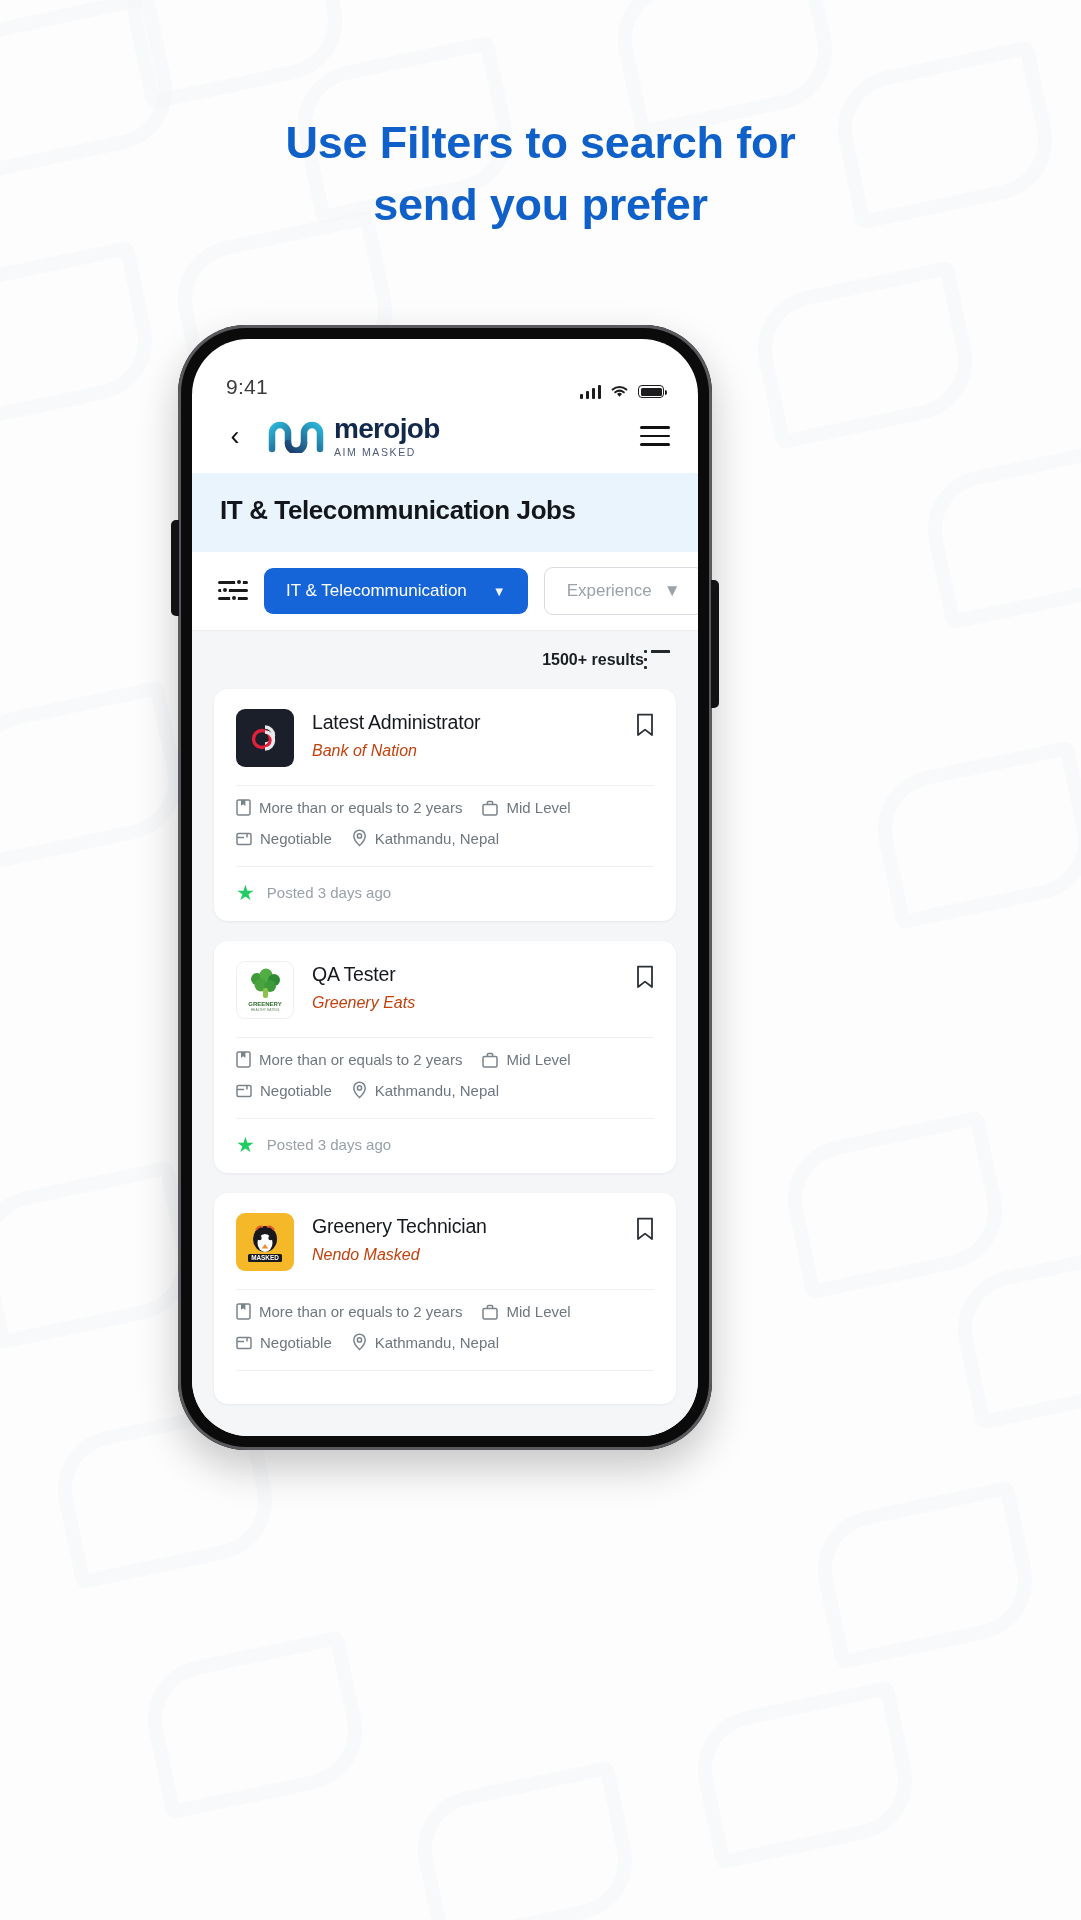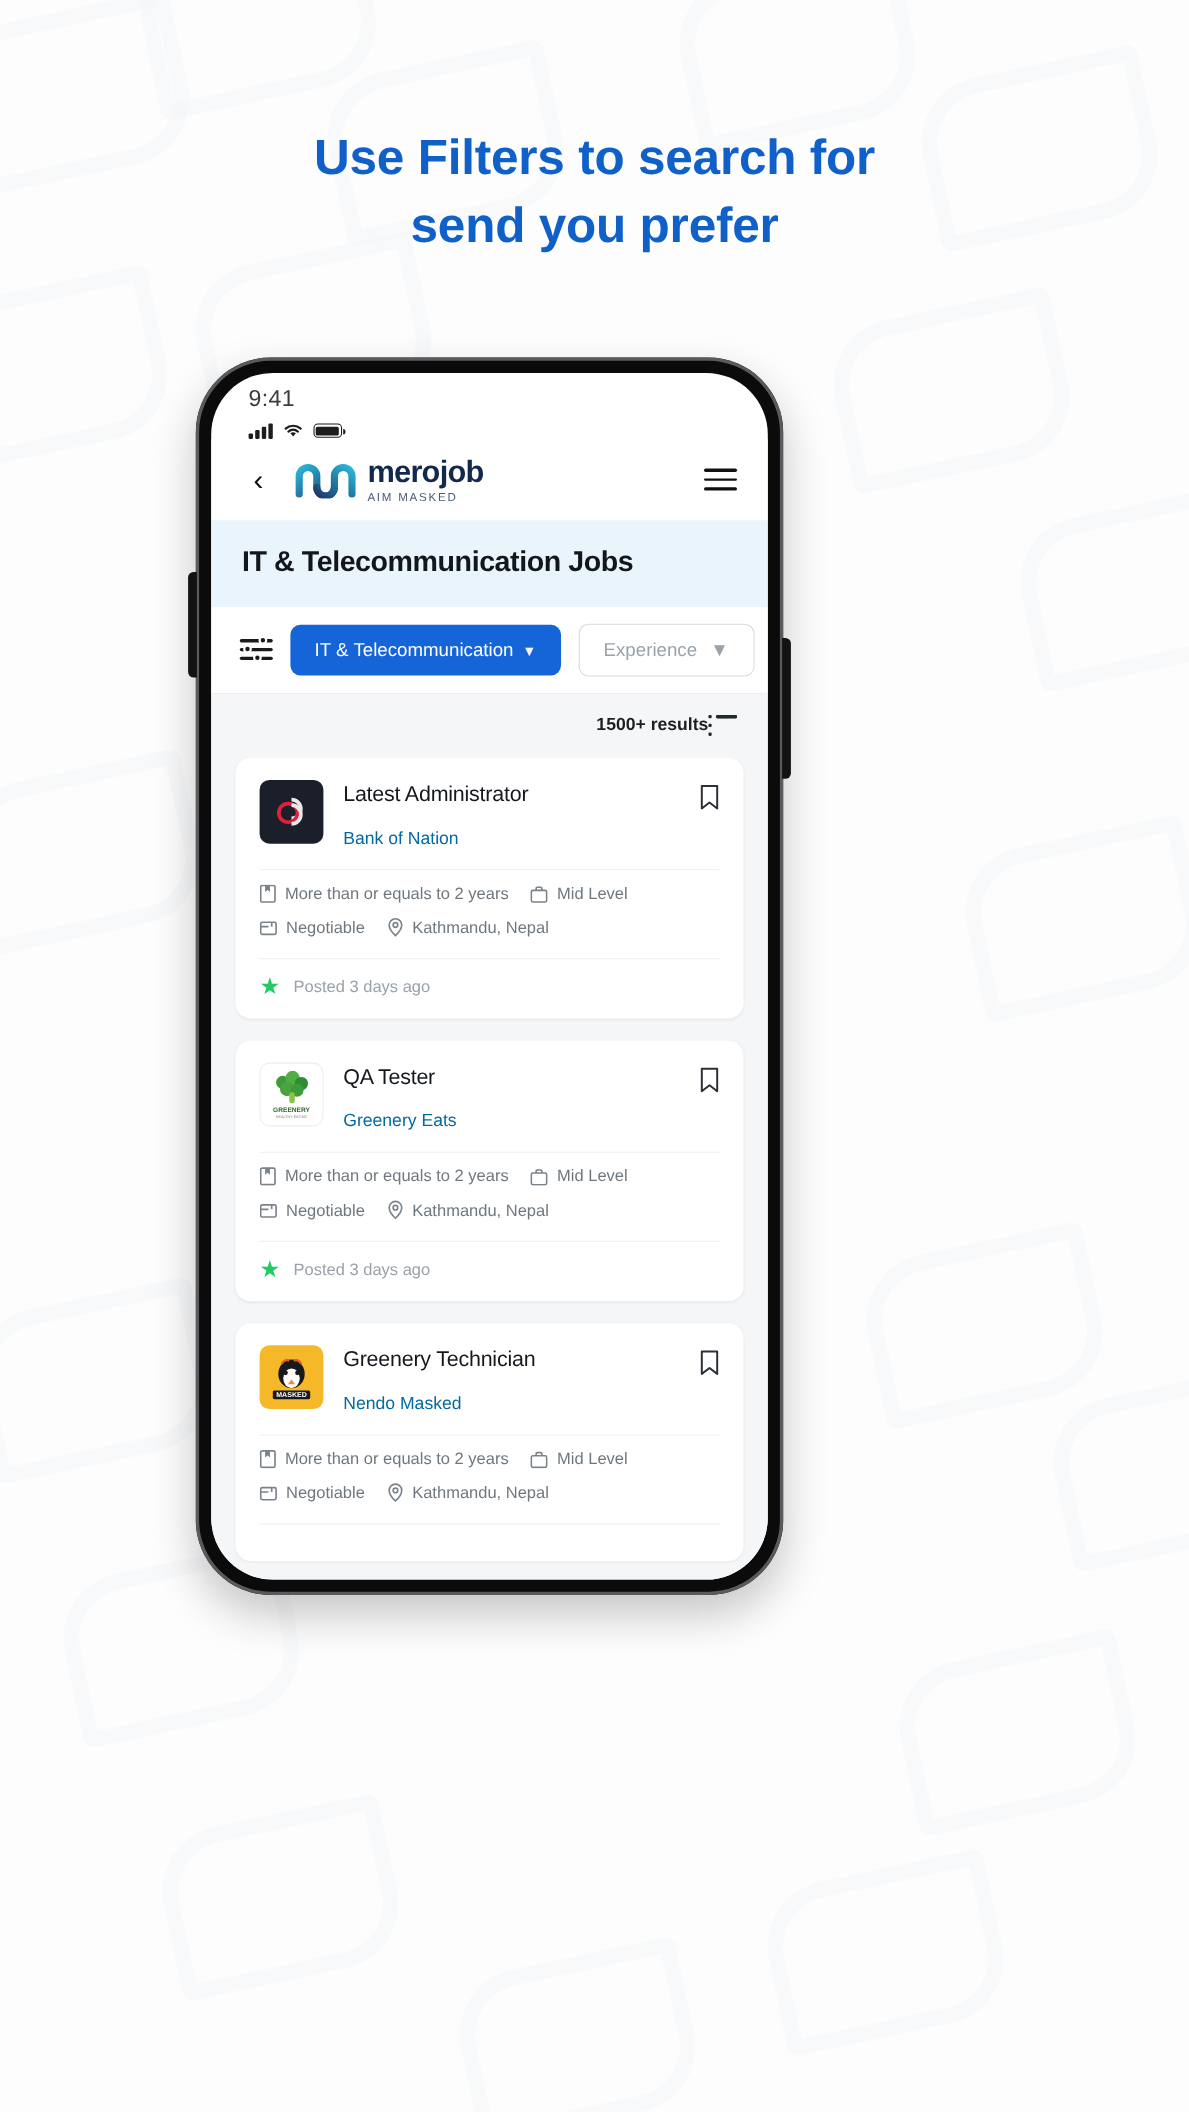--- a/index.html
+++ b/index.html
@@ -55,23 +55,22 @@
     position: relative;
     width: 100%; height: 100%;
     background: #ffffff;
     border-radius: 56px;
     overflow: hidden;
   }
 
   
   .statusbar {
     height: 60px;
-    display: flex; align-items: flex-start; justify-content: space-between;
+    display: flex; align-items: flex-end; justify-content: space-between;
     padding: 12px 34px 0 34px;
-    flex-direction: column;
   }
   .status-time { font-size: 21px; color: #3c3c3c; font-weight: 500; letter-spacing: .3px; }
   .status-icons { display: flex; align-items: center; gap: 9px; }
   .bars { display: flex; align-items: flex-end; gap: 2.5px; height: 15px; }
   .bars i { display: block; width: 3.5px; background: #1d1d1f; border-radius: 1px; }
   .bars i:nth-child(1) { height: 5px; }
   .bars i:nth-child(2) { height: 8px; }
   .bars i:nth-child(3) { height: 11px; }
   .bars i:nth-child(4) { height: 14px; }
   .batt {
@@ -122,21 +121,21 @@
   .sliders-icon i:nth-child(2) { top: 11px; }
   .sliders-icon i:nth-child(3) { top: 19px; }
   .sliders-icon b {
     position: absolute; width: 8px; height: 8px; border-radius: 50%;
     background: #1a1a1a; border: 2.4px solid #fff;
   }
   .sliders-icon b:nth-of-type(1) { top: 0px; left: 17px; }
   .sliders-icon b:nth-of-type(2) { top: 8px; left: 3px; }
   .sliders-icon b:nth-of-type(3) { top: 16px; left: 12px; }
   .chip-primary {
-    display: flex; align-items: center; gap: 8px;
+    display: flex; align-items: center; gap: 26px;
     background: #1565d8; color: #fff;
     font-size: 17px; font-weight: 500;
     padding: 13px 22px; border-radius: 9px;
     white-space: nowrap; flex: none;
   }
   .chip-primary .chev { font-size: 13px; opacity: .95; }
   .chip-outline {
     display: flex; align-items: center; gap: 12px;
     border: 1px solid #d8dce0; color: #9aa2aa;
     font-size: 17px; padding: 13px 22px; border-radius: 9px;
@@ -171,21 +170,21 @@
   .logo {
     width: 58px; height: 58px; flex: none; border-radius: 9px;
     display: flex; align-items: center; justify-content: center;
     overflow: hidden; position: relative;
   }
   .logo.dark { background: #1b1f2a; }
   .logo.white { background: #fff; border: 1px solid #eceef0; }
   .logo.yellow { background: #f5b828; }
   .job-meta { margin-left: 18px; padding-top: 2px; }
   .job-title { font-size: 19.5px; color: #15191e; font-weight: 500; letter-spacing: -.2px; }
-  .job-company { font-size: 16px; color: #0369a1; margin-top: 20px; }
+  .job-company { font-size: 16px; color: #c2410c; margin-top: 8px; font-style: italic; }
   .bookmark { margin-left: auto; padding-top: 4px; }
 
   .card-facts { padding: 0 22px 4px; border-top: 1px solid #eef0f2; margin: 0 22px; padding-left: 0; padding-right: 0; }
   .fact-row { display: flex; align-items: center; gap: 10px; padding: 13px 0 0; flex-wrap: nowrap; }
   .fact { display: flex; align-items: center; gap: 8px; font-size: 15px; color: #6f777e; white-space: nowrap; }
   .fact + .fact { margin-left: 10px; }
   .card-posted {
     display: flex; align-items: center; gap: 12px;
     margin: 15px 22px 0; padding: 15px 0 18px;
     border-top: 1px solid #eef0f2;

